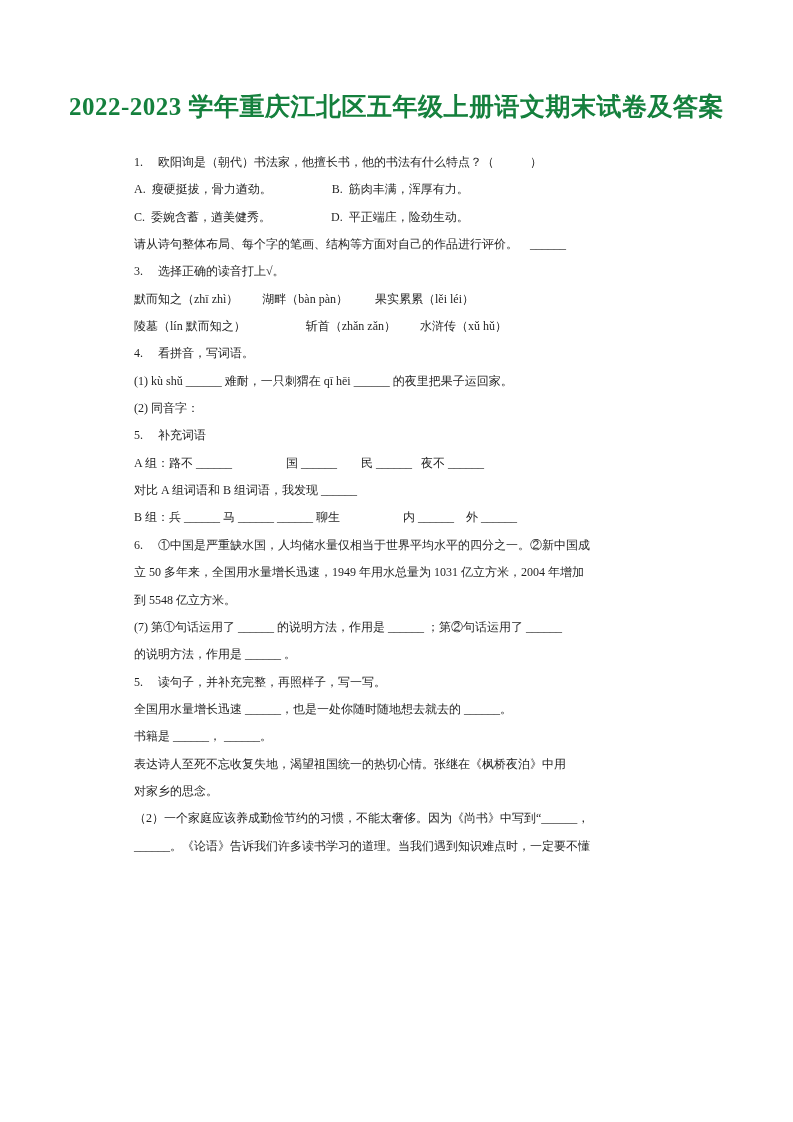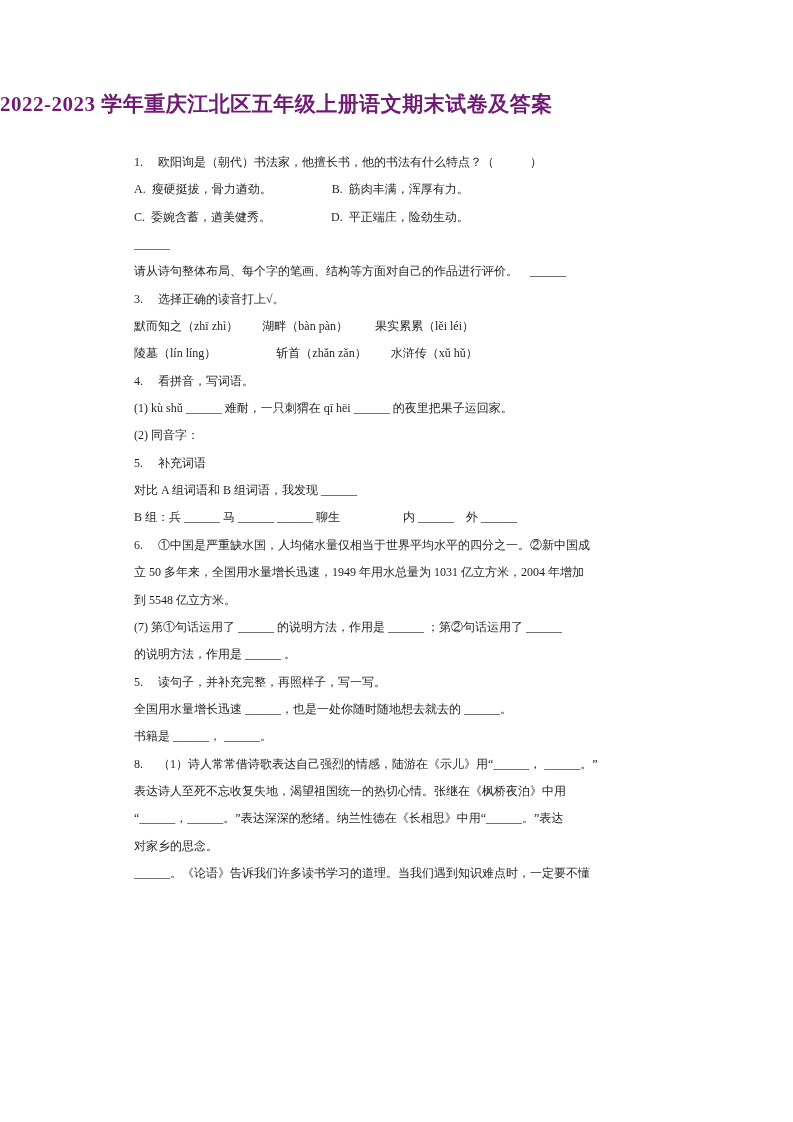--- a/index.html
+++ b/index.html
@@ -15,24 +15,25 @@
     overflow: hidden;
     font-family: "Liberation Serif", "DejaVu Serif", serif;
     color: #1f1f1f;
   }
   .title {
     position: absolute;
     top: 90px;
     left: 0;
     width: 100%;
     margin: 0;
-    font-size: 21px;
+    text-align: center;
+    font-size: 25px;
     font-weight: 700;
     letter-spacing: 0.5px;
-    color: #701a75;
+    color: #15803d;
   }
   .content {
     position: absolute;
     left: 134px;
     top: 149px;
     width: 620px;
     font-size: 12px;
     line-height: 27.35px;
   }
   .line {
@@ -43,38 +44,37 @@
 </style>
 </head>
 <body>
 
 <div class="page">
   <h1 class="title">2022-2023 学年重庆江北区五年级上册语文期末试卷及答案</h1>
   <div class="content">
     <div class="line">1.     欧阳询是（朝代）书法家，他擅长书，他的书法有什么特点？（　　　）</div>
     <div class="line">A.  瘦硬挺拔，骨力遒劲。　　　　　B.  筋肉丰满，浑厚有力。</div>
     <div class="line">C.  委婉含蓄，遒美健秀。　　　　　D.  平正端庄，险劲生动。</div>
-    <div class="line">______</div>
     <div class="line">请从诗句整体布局、每个字的笔画、结构等方面对自己的作品进行评价。　______</div>
     <div class="line">3.     选择正确的读音打上√。</div>
     <div class="line">默而知之（zhī zhì）　　湖畔（bàn pàn）　　 果实累累（lěi léi）</div>
-    <div class="line">陵墓（lín líng）　　　　　斩首（zhǎn zǎn）　　水浒传（xǔ hǔ）</div>
+    <div class="line">陵墓（lín 默而知之）　　　　　斩首（zhǎn zǎn）　　水浒传（xǔ hǔ）</div>
     <div class="line">4.     看拼音，写词语。</div>
     <div class="line">(1) kù shǔ ______ 难耐，一只刺猬在 qī hēi ______ 的夜里把果子运回家。</div>
     <div class="line">(2) 同音字：</div>
     <div class="line">5.     补充词语</div>
+    <div class="line">A 组：路不 ______　　　　  国 ______　　民 ______   夜不 ______</div>
     <div class="line">对比 A 组词语和 B 组词语，我发现 ______</div>
     <div class="line">B 组：兵 ______ 马 ______ ______ 聊生　　　　　 内 ______　外 ______</div>
     <div class="line">6.     ①中国是严重缺水国，人均储水量仅相当于世界平均水平的四分之一。②新中国成</div>
     <div class="line">立 50 多年来，全国用水量增长迅速，1949 年用水总量为 1031 亿立方米，2004 年增加</div>
     <div class="line">到 5548 亿立方米。</div>
     <div class="line">(7) 第①句话运用了 ______ 的说明方法，作用是 ______ ；第②句话运用了 ______</div>
     <div class="line">的说明方法，作用是 ______ 。</div>
     <div class="line">5.     读句子，并补充完整，再照样子，写一写。</div>
     <div class="line">全国用水量增长迅速 ______，也是一处你随时随地想去就去的 ______。</div>
     <div class="line">书籍是 ______， ______。</div>
-    <div class="line">8.     （1）诗人常常借诗歌表达自己强烈的情感，陆游在《示儿》用“______， ______。”</div>
     <div class="line">表达诗人至死不忘收复失地，渴望祖国统一的热切心情。张继在《枫桥夜泊》中用</div>
-    <div class="line">“______，______。”表达深深的愁绪。纳兰性德在《长相思》中用“______。”表达</div>
     <div class="line">对家乡的思念。</div>
+    <div class="line">（2）一个家庭应该养成勤俭节约的习惯，不能太奢侈。因为《尚书》中写到“______，</div>
     <div class="line">______。《论语》告诉我们许多读书学习的道理。当我们遇到知识难点时，一定要不懂</div>
   </div>
 </div>
 
 </body></html>

